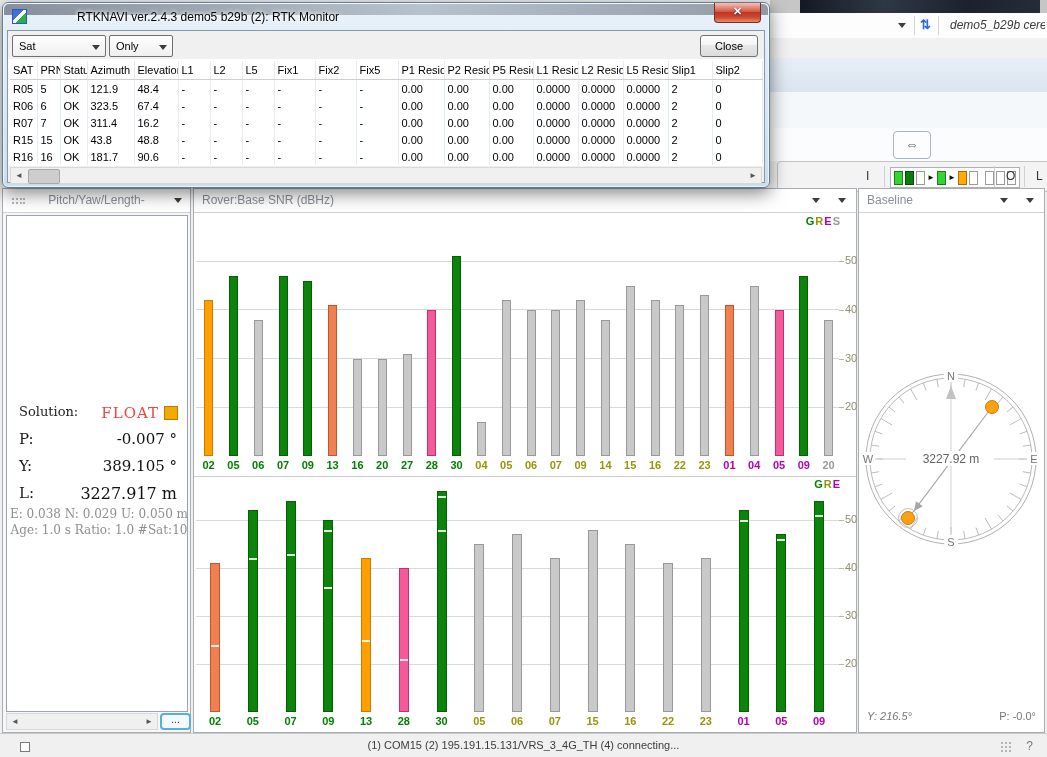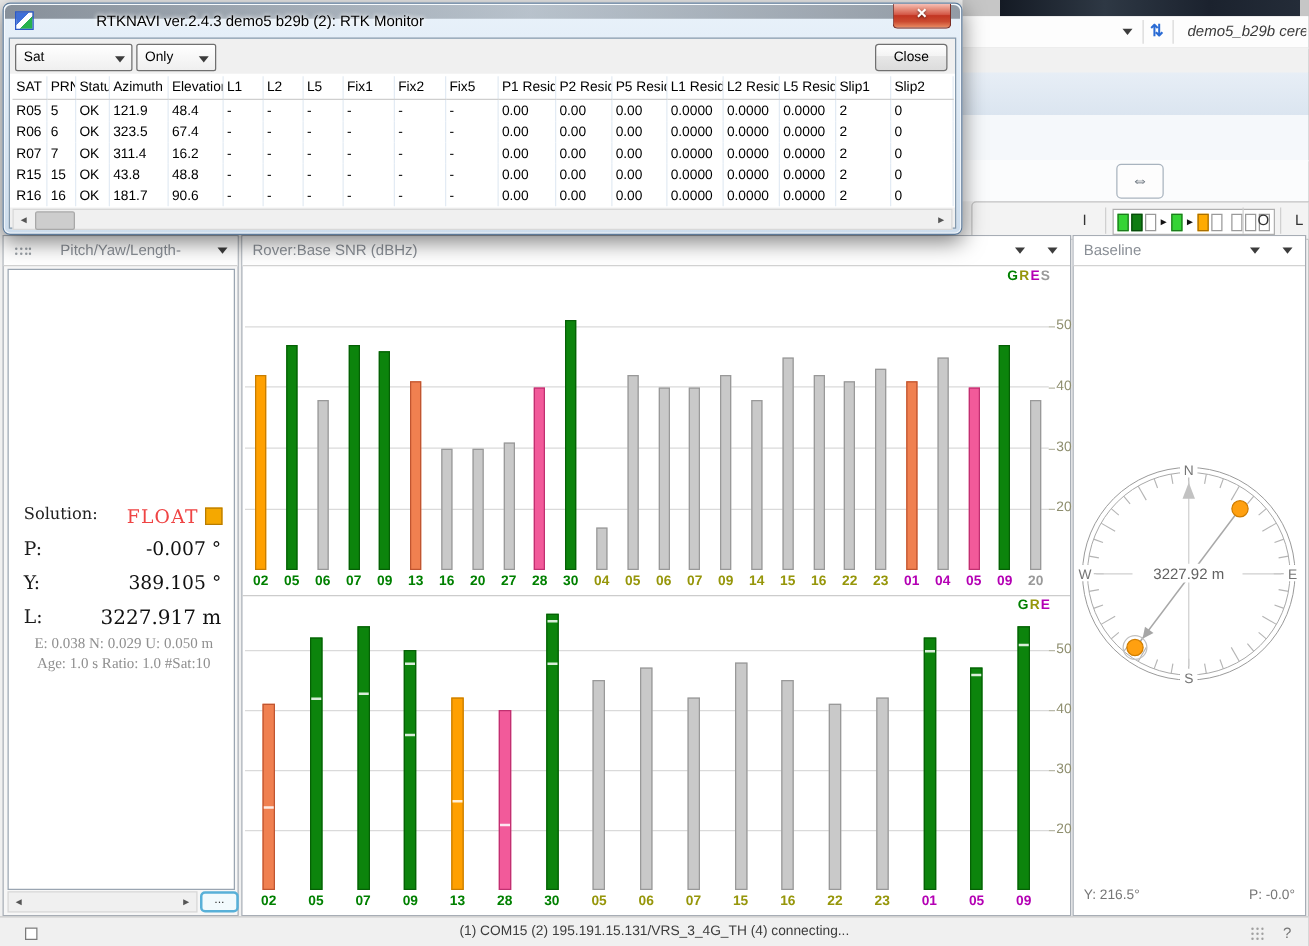--- a/index.html
+++ b/index.html
@@ -28,21 +28,21 @@
          border-bottom:1px solid #d2d2d2;color:#8a8f96;font-size:12px;line-height:23px;}
   .ddarrow{position:absolute;width:0;height:0;border-left:4px solid transparent;
            border-right:4px solid transparent;border-top:5px solid #3c3c3c;}
   
   .serif{font-family:"DejaVu Serif",serif;}
   #plot-box{position:absolute;left:3px;top:26px;width:180px;height:495px;background:#fff;
             border:1px solid #9aa5b1;}
   .sol-row{position:absolute;left:0;width:184px;}
   .sol-label{position:absolute;left:12px;font-size:15px;color:#1a1a1a;}
   .sol-value{position:absolute;right:14px;font-size:15px;color:#111;text-align:right;}
-  .muted-center{position:absolute;left:0;width:184px;text-align:center;color:#8f8f8f;font-size:12px;font-family:Liberation Serif, serif;}
+  .muted-center{position:absolute;left:0;width:184px;text-align:center;color:#8f8f8f;font-size:12px;}
   .hscroll{position:absolute;height:17px;background:#f0f0f0;border:1px solid #d8d8d8;box-sizing:border-box;}
   .scroll-arrow{position:absolute;top:0;width:16px;height:15px;font-size:8px;color:#555;
                 text-align:center;line-height:15px;}
   .scroll-thumb{position:absolute;top:1px;height:13px;background:#cdcdcd;border:1px solid #a8a8a8;border-radius:2px;}
   #more-btn{position:absolute;border:2px solid #58b0d8;border-radius:4px;background:#f2fafd;
             font-size:10px;line-height:9px;text-align:center;color:#333;}
   
   .gridline{position:absolute;height:1px;background:#dadada;}
   .ytick{position:absolute;font-size:11px;color:#8e8e6e;}
   .bar{position:absolute;box-sizing:border-box;}
@@ -367,21 +367,21 @@
         <rect x="85.00000000000001" y="322" width="14" height="13" fill="#ffffff"></rect>
         <text x="92.00000000000001" y="333" text-anchor="middle" font-size="11" fill="#757575" font-family="Liberation Sans, sans-serif">S</text>
         <rect x="2" y="239.00000000000003" width="14" height="13" fill="#ffffff"></rect>
         <text x="9" y="250.00000000000003" text-anchor="middle" font-size="11" fill="#757575" font-family="Liberation Sans, sans-serif">W</text>
         <rect x="47" y="238" width="88" height="15" fill="#ffffff"></rect>
         <text x="92" y="250" text-anchor="middle" font-size="12" fill="#616161" font-family="Liberation Sans, sans-serif">3227.92 m</text>
         <circle cx="133" cy="194" r="6.5" fill="#ffa010" stroke="#cf7d00" stroke-width="1"></circle>
         <circle cx="49" cy="305" r="9.5" fill="none" stroke="#c0c0c0" stroke-width="1"></circle>
         <circle cx="49" cy="305" r="6.5" fill="#ffa010" stroke="#cf7d00" stroke-width="1"></circle>
       </svg>
-    <div class="bl-foot" style="left:8px;">Y: 216.5°</div>
+    <div class="bl-foot" style="left:8px;font-style:italic;">Y: 216.5°</div>
     <div class="bl-foot" style="right:8px;">P: -0.0°</div>
   </div>
 
   <div id="status-bar">
     <div class="abs" style="left:20px;top:8px;width:8px;height:8px;border:1px solid #7a7a7a;background:#fff;"></div>
     <div id="status-msg">(1) COM15 (2) 195.191.15.131/VRS_3_4G_TH (4) connecting...</div>
     <svg class="abs" style="right:36px;top:7px;" width="11" height="11">
       <g fill="#a0a0a0">
         <circle cx="2" cy="2" r="1"></circle>
           <circle cx="6" cy="2" r="1"></circle>

